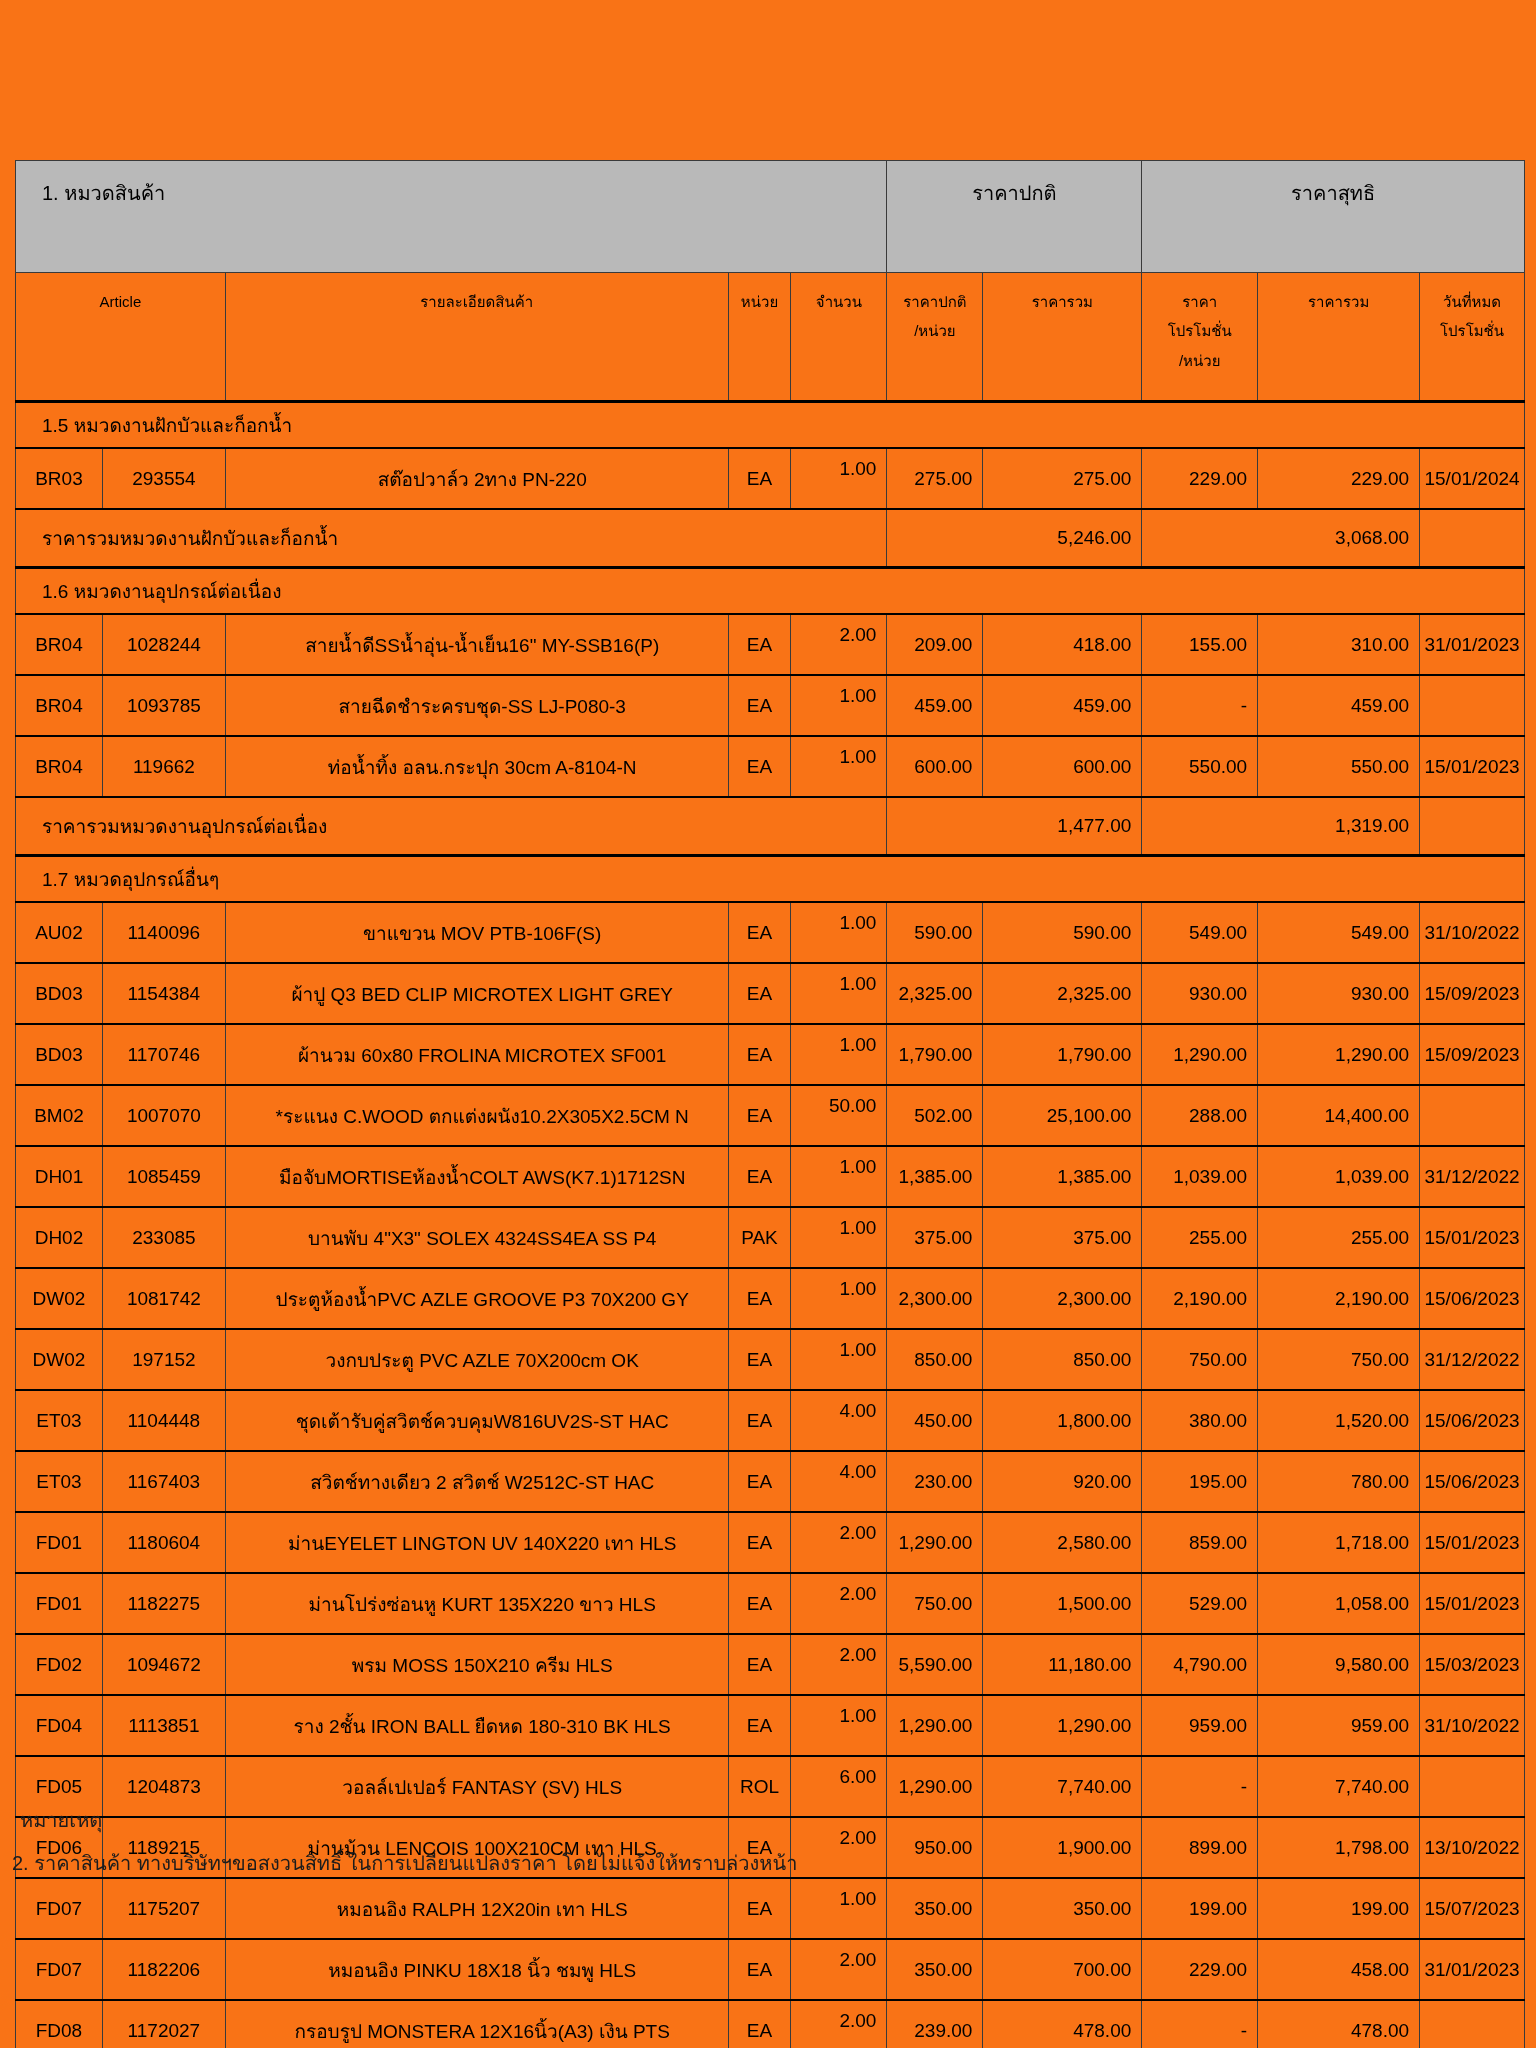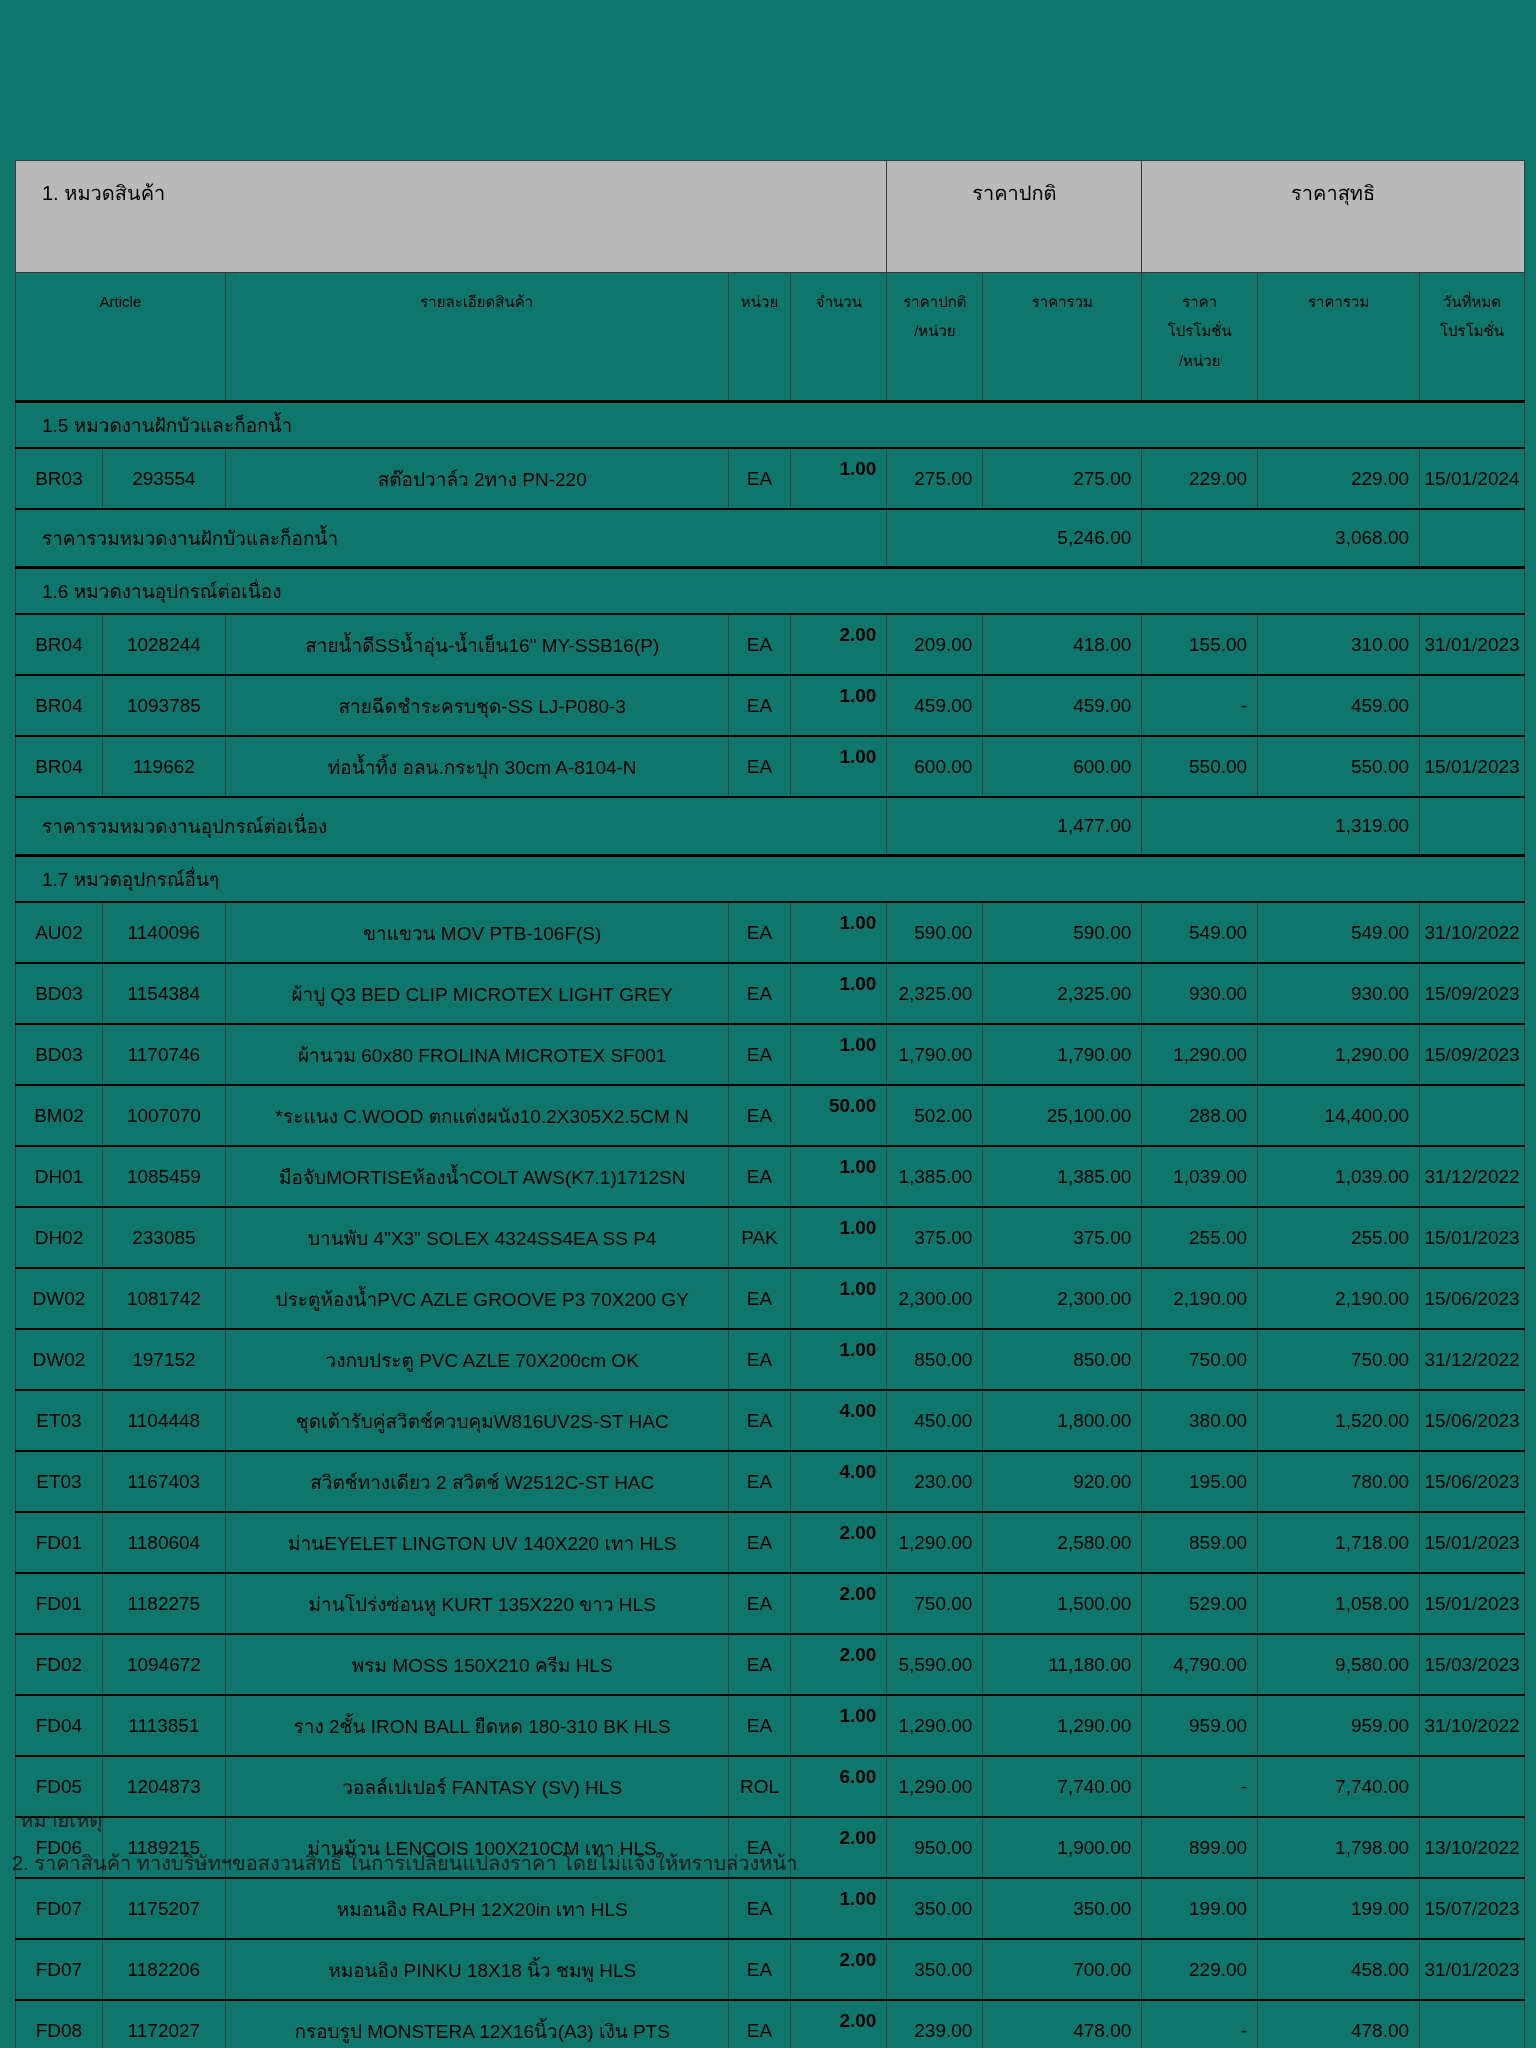--- a/index.html
+++ b/index.html
@@ -1,19 +1,19 @@
 <!DOCTYPE html>
 <html><head>
 <meta charset="utf-8">
 <style>
   html,body{margin:0;padding:0;background:#ffffff;}
   .page{
     position:relative;
     width:1536px;height:2048px;
-    background:#0f766e;
+    background:#f97316;
     font-family:"Liberation Sans",sans-serif;
     color:#000;
     overflow:hidden;
   }
   table.quote{
     position:absolute;left:15px;top:160px;width:1510px;
     border-collapse:collapse;table-layout:fixed;
     border:1px solid #222;
   }
   th,td{
@@ -55,21 +55,21 @@
   }
   
   tr.product-row td{
     height:49px;
     font-size:19px;
     border-top:2px solid #000;
     border-bottom:2px solid #000;
   }
   td.c-code,td.c-article,td.c-unit{text-align:center;}
   td.c-desc{text-align:center;padding-left:12px;}
-  td.c-qty{text-align:right;padding-right:10px;vertical-align:top;padding-top:9px;font-weight:bold;}
+  td.c-qty{text-align:right;padding-right:10px;vertical-align:top;padding-top:9px;}
   td.c-num{text-align:right;padding-right:10px;}
   td.c-date{text-align:center;font-size:18px;margin-left:28px;}
   
   tr.subtotal-row td{
     height:54px;
     font-size:19px;
     border-top:2px solid #000;
     border-bottom:3px solid #000;
   }
   td.st-label{text-align:left;padding-left:26px;}

